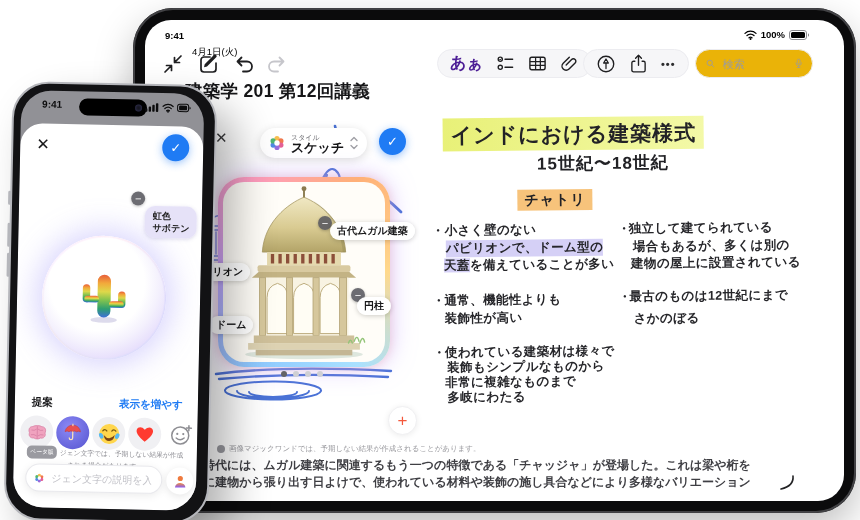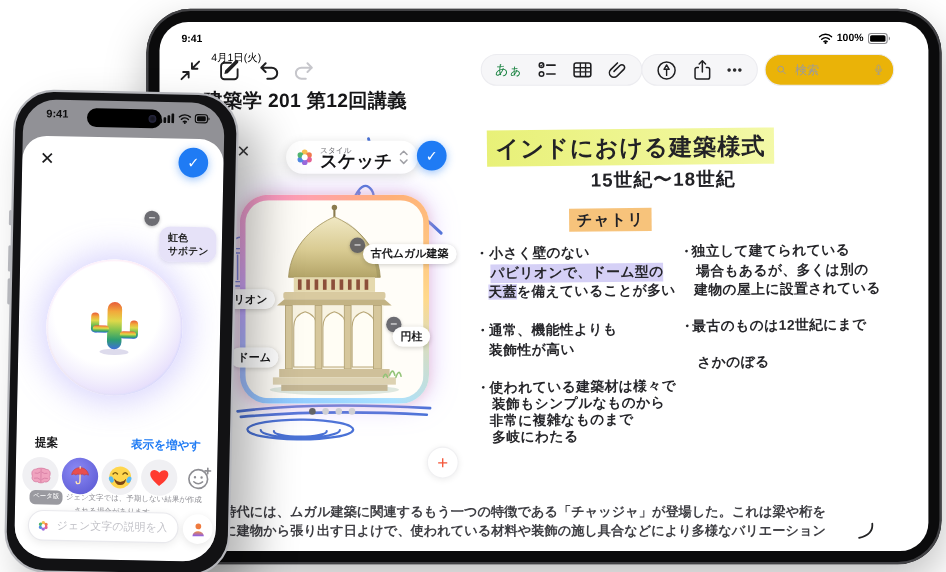--- a/index.html
+++ b/index.html
@@ -18,21 +18,21 @@
   .note-title{font-size:17.5px;font-weight:700;color:#161618;letter-spacing:.3px;}
   .searchpill{display:flex;align-items:center;gap:6px;background:#eab308;border:1px solid #ececf0;border-radius:15px;height:29px;padding:0 10px;box-sizing:border-box;}
   .searchpill input{border:none;outline:none;background:transparent;font-size:11px;width:64px;color:#3a3a3e;font-family:inherit;}
   .searchpill input::placeholder{color:#9a9aa0;}
   .more{font-size:11px;letter-spacing:1px;color:#2c2c2e;font-weight:700;}
   
   .xclose{font-size:15px;color:#3a3a3c;font-weight:600;}
   .stylepill{display:flex;align-items:center;gap:6px;background:#fff;border-radius:15px;height:30px;padding:0 9px;
         box-shadow:0 2px 10px rgba(0,0,0,.14);box-sizing:border-box;}
   .stylelab{font-size:7px;color:#6d6d72;line-height:8px;}
-  .styleval{font-size:16px;font-weight:700;color:#141416;line-height:11px;}
+  .styleval{font-size:13px;font-weight:700;color:#141416;line-height:11px;}
   .checkbtn{width:27px;height:27px;border-radius:50%;background:#1f7bf4;color:#fff;display:flex;align-items:center;justify-content:center;
         font-size:13px;font-weight:800;box-shadow:0 2px 8px rgba(31,123,244,.45);}
   
   .card{position:absolute;left:73px;top:157px;width:172px;height:190px;border-radius:26px;border:5px solid transparent;box-sizing:border-box;
         background:linear-gradient(#fffdf8,#fffdf8) padding-box,
         conic-gradient(from 210deg,#8ec9ff,#c6a4ff,#ff9cc0,#ffb077,#ffd98c,#a9e1ff,#8ec9ff) border-box;
         box-shadow:0 0 24px rgba(185,150,255,.55),0 0 10px rgba(255,175,125,.4);overflow:hidden;}
   .tag{position:absolute;background:rgba(255,255,255,.97);border-radius:9px;padding:2px 7px;font-size:10px;font-weight:700;color:#18181a;
        box-shadow:0 1px 5px rgba(0,0,0,.2);white-space:nowrap;}
   .minusbtn{position:absolute;width:14px;height:14px;border-radius:50%;background:rgba(88,88,94,.88);color:#fff;display:flex;align-items:center;
@@ -121,21 +121,21 @@
       <svg class="abs icon24" style="left:88px;top:32px;" viewBox="0 0 24 24">
         <path d="M8.5 5.5 L4.5 9.5 L8.5 13.5 M4.5 9.5 H14 a5 5 0 0 1 0 10 H10" stroke="#1f1f21" stroke-width="1.8" fill="none" stroke-linecap="round" stroke-linejoin="round"></path>
       </svg>
       <svg class="abs icon24" style="left:119px;top:32px;" viewBox="0 0 24 24">
         <path d="M15.5 5.5 L19.5 9.5 L15.5 13.5 M19.5 9.5 H10 a5 5 0 0 0 0 10 h4" stroke="#c6c6cb" stroke-width="1.8" fill="none" stroke-linecap="round" stroke-linejoin="round"></path>
       </svg>
 
       <div class="abs note-title" style="left:40px;top:59px;">建築学 201 第12回講義</div>
 
       <div class="abs pill" style="left:292px;top:29px;">
-        <span style="font-size:12px;color:#15803d;font-weight:400;">あぁ</span>
+        <span style="font-size:16px;color:#4c1d95;font-weight:700;">あぁ</span>
         <svg width="19" height="19" viewBox="0 0 20 20">
           <circle cx="4.5" cy="5.5" r="2.2" stroke="#1f1f21" stroke-width="1.4" fill="none"></circle>
           <path d="M3.5 5.6 l0.8 0.8 l1.4 -1.6" stroke="#1f1f21" stroke-width="1" fill="none"></path>
           <line x1="9.5" y1="5.5" x2="17.5" y2="5.5" stroke="#1f1f21" stroke-width="1.5" stroke-linecap="round"></line>
           <circle cx="4.5" cy="14" r="2.2" stroke="#1f1f21" stroke-width="1.4" fill="none"></circle>
           <line x1="9.5" y1="14" x2="17.5" y2="14" stroke="#1f1f21" stroke-width="1.5" stroke-linecap="round"></line>
         </svg>
         <svg width="19" height="19" viewBox="0 0 20 20">
           <rect x="2" y="3.5" width="16" height="13" rx="2" stroke="#1f1f21" stroke-width="1.5" fill="none"></rect>
           <line x1="2" y1="8" x2="18" y2="8" stroke="#1f1f21" stroke-width="1.3"></line>
@@ -194,21 +194,21 @@
         <div class="hand" style="left:299px;top:354px;">非常に複雑なものまで</div>
         <div class="hand" style="left:301px;top:369px;">多岐にわたる</div>
 
         <div class="hand" style="left:473px;top:202px;">・</div>
         <div class="hand" style="left:484px;top:202px;">独立して建てられている</div>
         <div class="hand" style="left:488px;top:220px;">場合もあるが、多くは別の</div>
         <div class="hand" style="left:486px;top:237px;">建物の屋上に設置されている</div>
 
         <div class="hand" style="left:473px;top:270px;">・</div>
         <div class="hand" style="left:484px;top:270px;">最古のものは12世紀にまで</div>
-        <div class="hand" style="left:488px;top:303px;">さかのぼる</div>
+        <div class="hand" style="left:488px;top:292px;">さかのぼる</div>
       </div>
 
       <svg class="abs" style="left:0;top:0;" width="699" height="481" viewBox="0 0 699 481">
         <path d="M190 106 q3 9 -1 18" stroke="#4a72d6" stroke-width="2.6" fill="none" stroke-linecap="round"></path>
         <path d="M178 158 q8 -15 15 -5 q5 8 -6 11 q-10 2 -5 -9" stroke="#4a72d6" stroke-width="2.2" fill="none" stroke-linecap="round"></path>
         <path d="M124 192 Q190 126 256 192" stroke="#4a72d6" stroke-width="2.8" fill="none" stroke-linecap="round"></path>
         <path d="M71 354 Q140 345 246 351 M74 359 Q150 352 243 357" stroke="#4a72d6" stroke-width="2.4" fill="none" stroke-linecap="round"></path>
         <path d="M80 370 a48 9 0 1 0 96 1 a48 9 0 1 0 -96 -1 M92 371 a36 7 0 1 0 72 0 M104 372 a24 5 0 1 0 48 0" stroke="#4a72d6" stroke-width="2" fill="none" stroke-linecap="round"></path>
         <g stroke="#4a72d6" stroke-width="1.3" fill="none" stroke-linecap="round">
           <path d="M62 203 Q75 188 88 203"></path>
@@ -296,20 +296,24 @@
 
       <div class="abs dots" style="left:136px;top:351px;">
         <div class="dot on"></div>
         <div class="dot"></div>
         <div class="dot"></div>
         <div class="dot"></div>
       </div>
 
       <div class="abs plusbtn" style="left:243px;top:386px;">+</div>
 
+      <div class="abs betanote" style="left:72px;top:424px;">
+        <div class="betadot"></div>
+        <span>画像マジックワンドでは、予期しない結果が作成されることがあります。</span>
+      </div>
 
       <div class="abs para" style="left:58px;top:437px;">
         <div>時代には、ムガル建築に関連するもう一つの特徴である「チャッジャ」が登場した。これは梁や桁を</div>
         <div>に建物から張り出す日よけで、使われている材料や装飾の施し具合などにより多様なバリエーション</div>
       </div>
     </div>
   </div>
 
   <div class="iphone">
     <div class="sidebtn" style="top:108px;height:14px;"></div>

